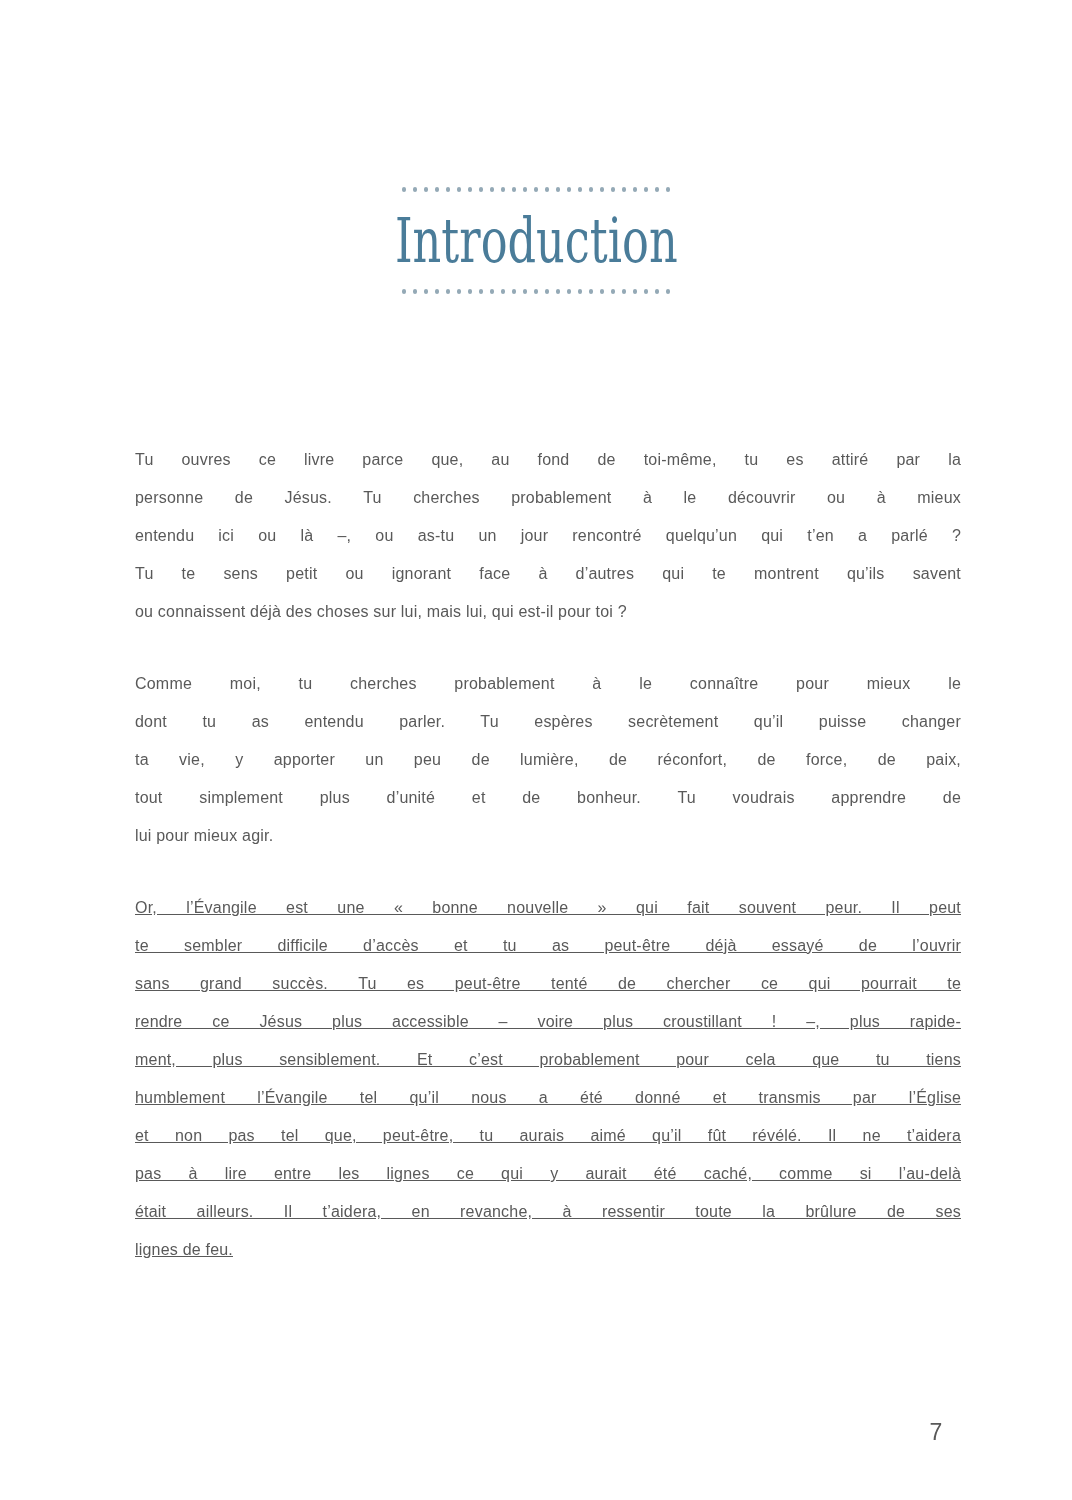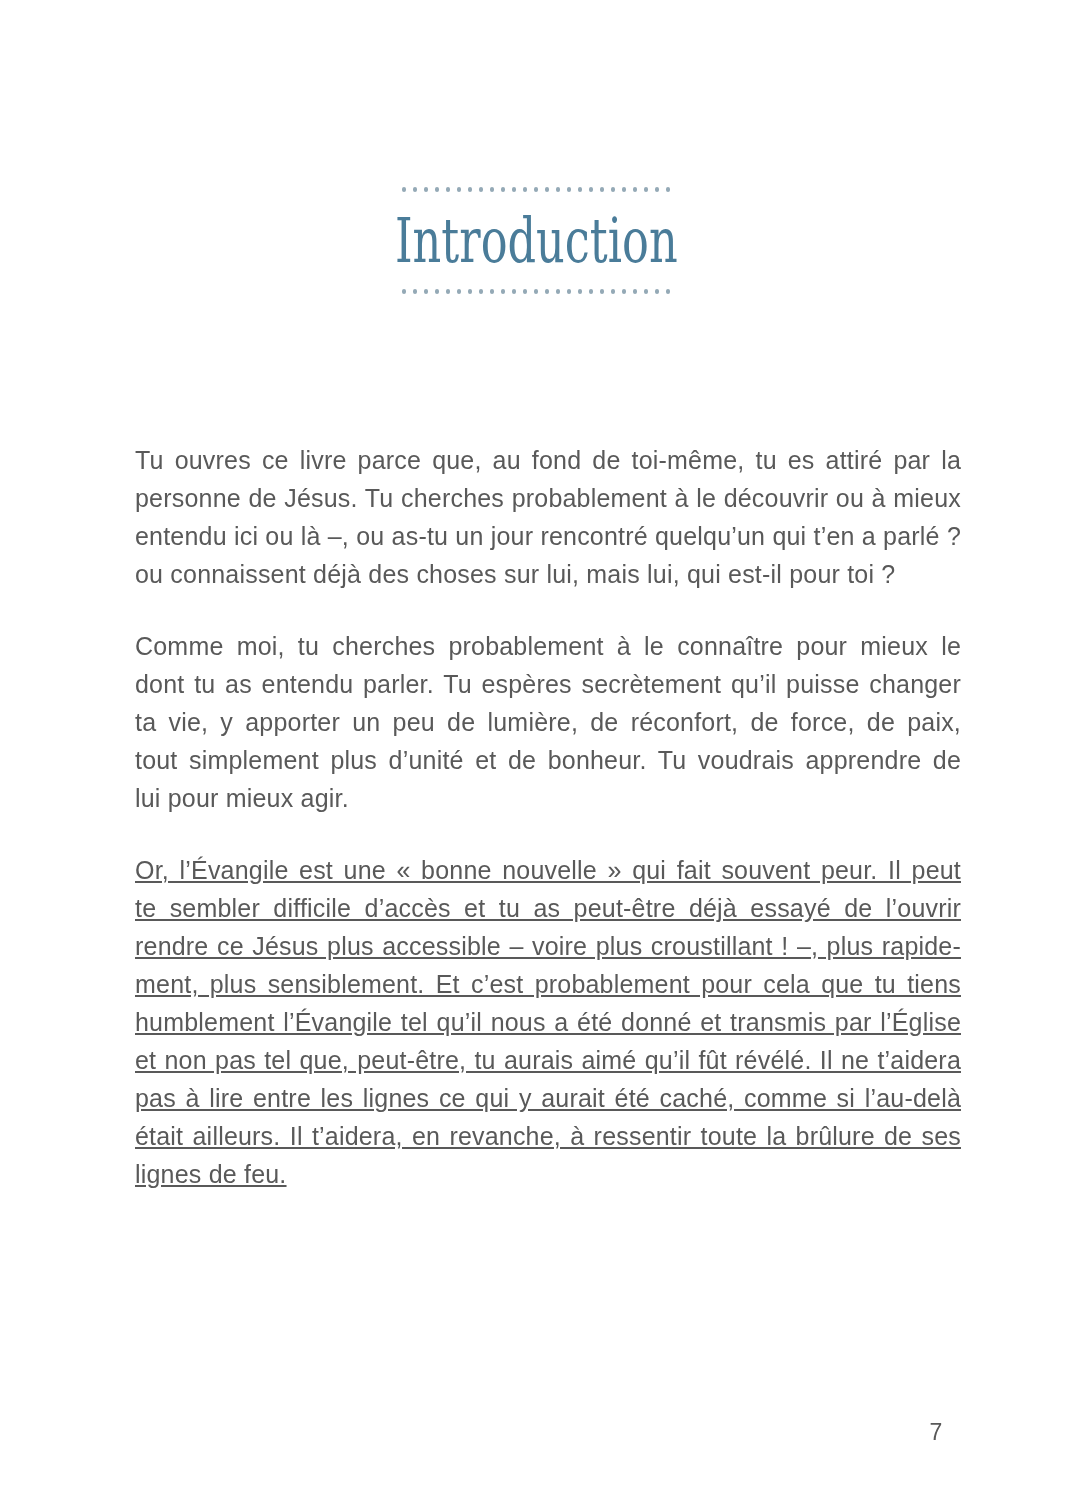--- a/index.html
+++ b/index.html
@@ -46,21 +46,21 @@
     color: var(--title-color, #4a7c99);
     transform: scaleX(0.72);
     transform-origin: center;
     white-space: nowrap;
   }
   .body-text {
     position: absolute;
     top: 441px;
     left: 135px;
     width: 826px;
-    font-size: 25px;
+    font-size: 16px;
     font-weight: 300;
     line-height: 38px;
     letter-spacing: 0.2px;
     color: var(--body-color, #595959);
   }
   .paragraph { margin-bottom: 34px; }
   .paragraph:last-child { margin-bottom: 0; text-decoration: underline; }
   .line {
     text-align: justify;
     text-align-last: justify;
@@ -141,32 +141,34 @@
       <span class="dot"></span>
       <span class="dot"></span>
       <span class="dot"></span>
     </div>
 
   <div class="body-text" id="body-text">
       <div class="paragraph">
         <div class="line">Tu ouvres ce livre parce que, au fond de toi-même, tu es attiré par la</div>
         <div class="line">personne de Jésus. Tu cherches probablement à le découvrir ou à mieux</div>
         <div class="line">entendu ici ou là –, ou as-tu un jour rencontré quelqu’un qui t’en a parlé ?</div>
+        <div class="line">Tu te sens petit ou ignorant face à d’autres qui te montrent qu’ils savent</div>
         <div class="line last">ou connaissent déjà des choses sur lui, mais lui, qui est-il pour toi ?</div>
       </div>
       <div class="paragraph">
         <div class="line">Comme moi, tu cherches probablement à le connaître pour mieux le</div>
         <div class="line">dont tu as entendu parler. Tu espères secrètement qu’il puisse changer</div>
         <div class="line">ta vie, y apporter un peu de lumière, de réconfort, de force, de paix,</div>
         <div class="line">tout simplement plus d’unité et de bonheur. Tu voudrais apprendre de</div>
         <div class="line last">lui pour mieux agir.</div>
       </div>
       <div class="paragraph">
         <div class="line">Or, l’Évangile est une « bonne nouvelle » qui fait souvent peur. Il peut</div>
         <div class="line">te sembler difficile d’accès et tu as peut-être déjà essayé de l’ouvrir</div>
+        <div class="line">sans grand succès. Tu es peut-être tenté de chercher ce qui pourrait te</div>
         <div class="line">rendre ce Jésus plus accessible – voire plus croustillant ! –, plus rapide-</div>
         <div class="line">ment, plus sensiblement. Et c’est probablement pour cela que tu tiens</div>
         <div class="line">humblement l’Évangile tel qu’il nous a été donné et transmis par l’Église</div>
         <div class="line">et non pas tel que, peut-être, tu aurais aimé qu’il fût révélé. Il ne t’aidera</div>
         <div class="line">pas à lire entre les lignes ce qui y aurait été caché, comme si l’au-delà</div>
         <div class="line">était ailleurs. Il t’aidera, en revanche, à ressentir toute la brûlure de ses</div>
         <div class="line last">lignes de feu.</div>
       </div>
     </div>
 

